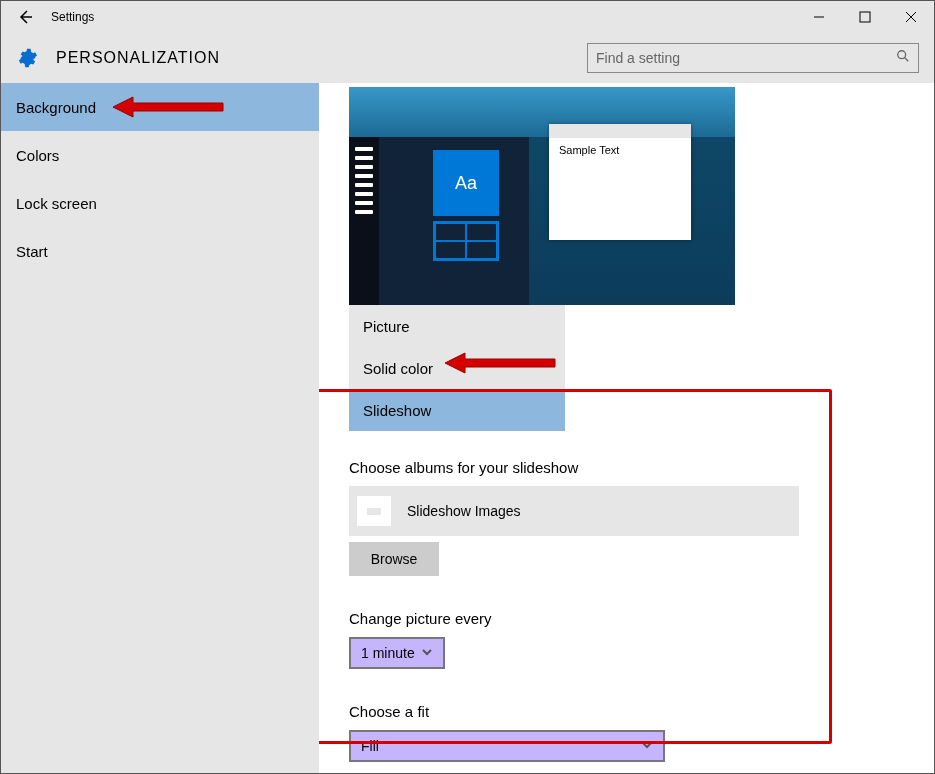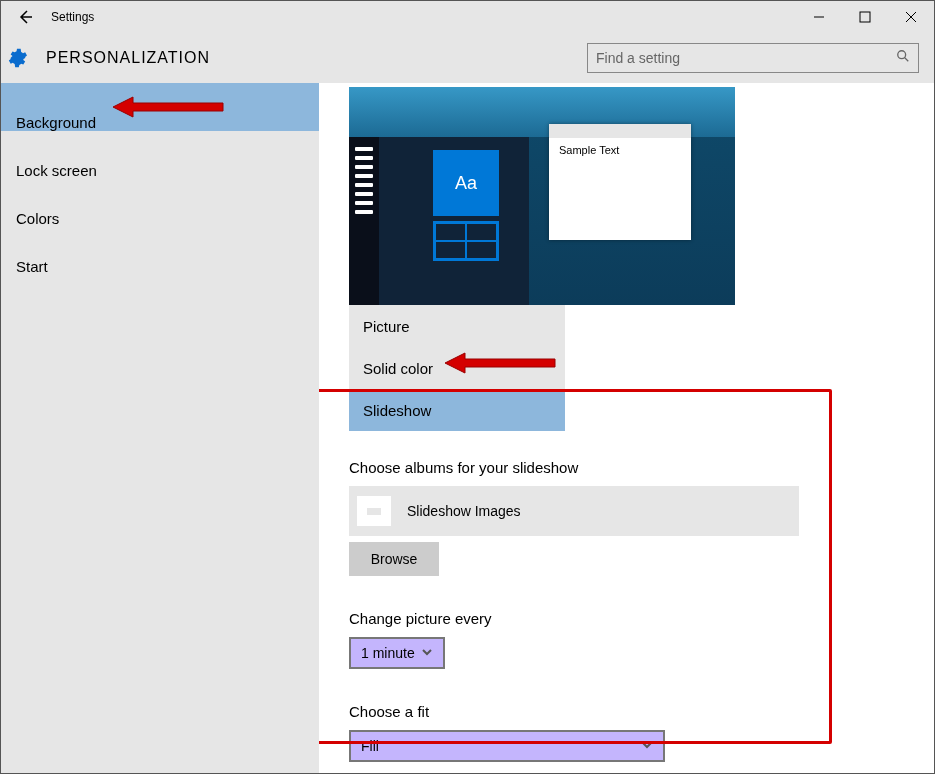--- a/index.html
+++ b/index.html
@@ -10,34 +10,34 @@
   .titlebar { height: 32px; background: #e6e6e6; display: flex; align-items: center; gap: 16px; }
   .titlebar .tb-left { display: flex; align-items: center; }
   .back-btn { width: 48px; height: 32px; display: flex; align-items: center; justify-content: center; cursor: default; }
   .back-btn svg { width: 16px; height: 16px; stroke: #000; stroke-width: 1.5; fill: none; }
   .tb-title { font-size: 12px; margin-left: 2px; color: #000; }
   .tb-right { margin-left: auto; display: flex; }
   .win-btn { width: 46px; height: 32px; display: flex; align-items: center; justify-content: center; }
   .win-btn svg { width: 12px; height: 12px; stroke: #000; stroke-width: 1; fill: none; }
 
   
-  .header { height: 50px; background: #e6e6e6; display: flex; align-items: center; padding: 0 15px 0 5px; }
+  .header { height: 50px; background: #e6e6e6; display: flex; align-items: center; padding: 0 15px 0 15px; }
   .gear { width: 22px; height: 22px; margin-right: 18px; color: #0a6cce; }
   .gear svg { width: 22px; height: 22px; fill: #0a6cce; }
   .page-title { font-size: 16px; letter-spacing: 1px; font-weight: 500; }
   .search-wrap { margin-left: auto; width: 332px; }
   .search { width: 100%; height: 30px; border: 1px solid #888; display: flex; align-items: center; padding: 0 8px; background: #e6e6e6; }
   .search input { flex: 1; border: none; background: transparent; font-size: 14px; outline: none; color: #555; }
   .search input::placeholder { color: #666; }
   .search-icon svg { width: 14px; height: 14px; stroke: #666; fill: none; stroke-width: 1.5; }
 
   
   .body { display: flex; height: calc(100% - 82px); }
   .sidebar { width: 318px; background: #e6e6e6; padding-top: 0; }
-  .nav-item { height: 48px; display: flex; align-items: flex-end; padding-left: 15px; font-size: 15px; color: #000; position: relative; }
+  .nav-item { height: 48px; display: flex; align-items: center; padding-left: 15px; font-size: 15px; color: #000; position: relative; }
   .nav-item.selected { background: #8db7dc; }
   .content { flex: 1; background: #fff; padding: 4px 30px 15px 30px; overflow: hidden; position: relative; }
 
   
   .preview { width: 386px; height: 218px; background: linear-gradient(#0f4a6b,#0c3c5a); position: relative; overflow: hidden; margin-bottom: 0; }
   .water-top { position:absolute; top:0; left:0; right:0; height:50px; background: linear-gradient(#3798c6,#1c6a94); }
   .taskbar-strip { position: absolute; left: 0; bottom: 0; width: 30px; top: 50px; background: #0a0f1a; }
   .tb-items { position:absolute; left:0px; top:55px; width:30px; }
   .tb-line { height:4px; margin:5px 6px; background:#fff; border-radius:1px; }
   .tiles { position: absolute; left: 30px; top: 50px; bottom: 0; width: 150px; background: #102338; }
@@ -127,24 +127,24 @@
     </div>
   </div>
 </div>
 
 <div class="body">
   <div class="sidebar">
     <div class="nav-item selected">
       <span>Background</span>
     </div>
     <div class="nav-item">
+      <span>Colors</span>
+    </div>
+    <div class="nav-item">
       <span>Lock screen</span>
-    </div>
-    <div class="nav-item">
-      <span>Colors</span>
     </div>
     <div class="nav-item">
       <span>Start</span>
     </div>
   </div>
 
   <div class="content">
 
     <div class="preview">
       <div class="water-top"></div>

